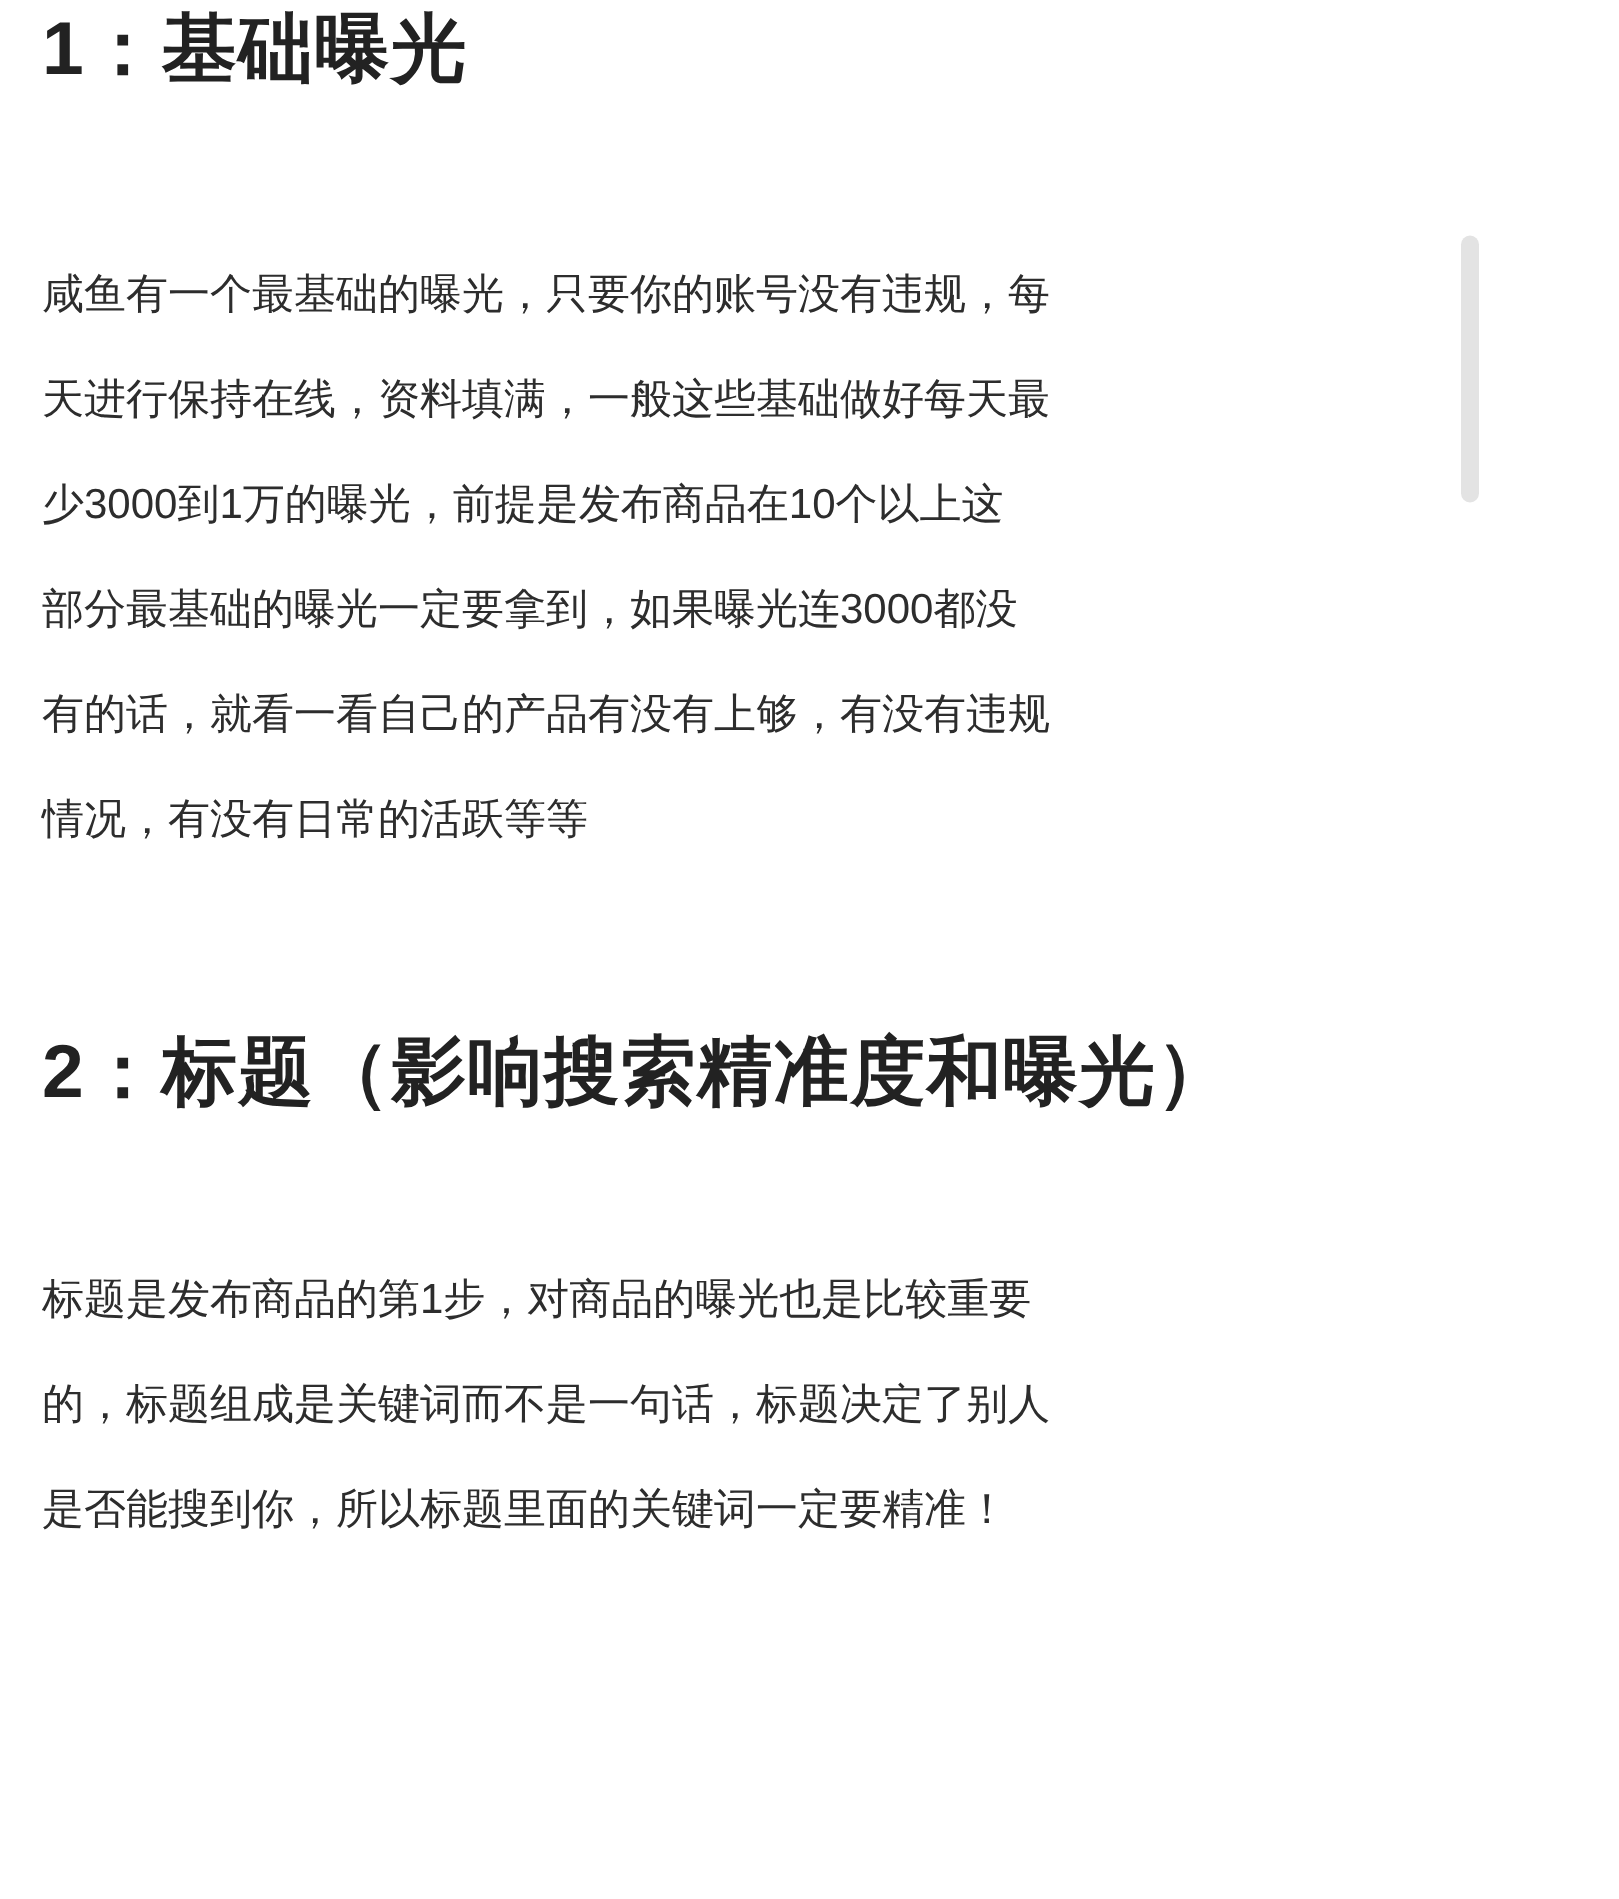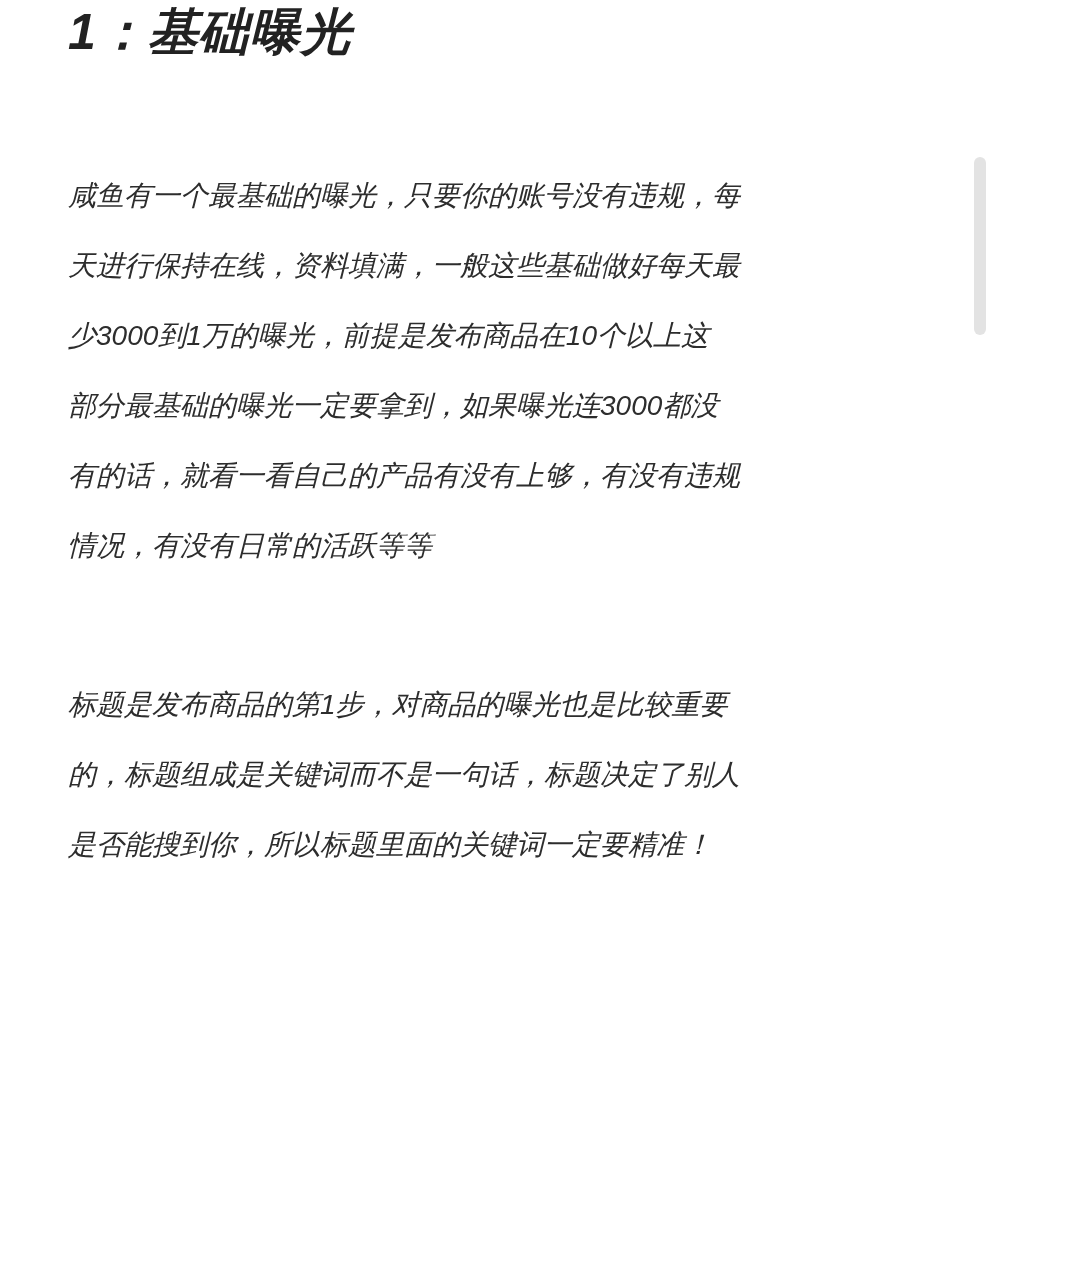--- a/index.html
+++ b/index.html
@@ -13,22 +13,21 @@
     width: 1079px;
     height: 1266px;
     background: var(--bg);
     overflow: hidden;
     font-family: "Liberation Sans", "DejaVu Sans", sans-serif;
   }
   .article {
     position: relative;
     width: 995px;
     height: 1266px;
-    padding: 4px 60px 0 68px;
-    font-style: italic;
+    padding: 4px 60px 0 28px;
   }
   h1.heading {
     font-size: 50px;
     line-height: 56px;
     font-weight: 700;
     color: var(--heading);
     letter-spacing: 1px;
   }
   .heading-1 { margin-top: 0; }
   .heading-2 { margin-top: 105px; }
@@ -59,20 +58,21 @@
 
   <h1 class="heading heading-1">1：基础曝光</h1>
 
   <p class="body-text para-1">咸鱼有一个最基础的曝光，只要你的账号没有违规，每
 天进行保持在线，资料填满，一般这些基础做好每天最
 少3000到1万的曝光，前提是发布商品在10个以上这
 部分最基础的曝光一定要拿到，如果曝光连3000都没
 有的话，就看一看自己的产品有没有上够，有没有违规
 情况，有没有日常的活跃等等</p>
 
+  <h1 class="heading heading-2">2：标题（影响搜索精准度和曝光）</h1>
 
   <p class="body-text para-2">标题是发布商品的第1步，对商品的曝光也是比较重要
 的，标题组成是关键词而不是一句话，标题决定了别人
 是否能搜到你，所以标题里面的关键词一定要精准！</p>
 
   <div class="scrollbar-thumb"></div>
 
 </div>
 
 </body></html>

